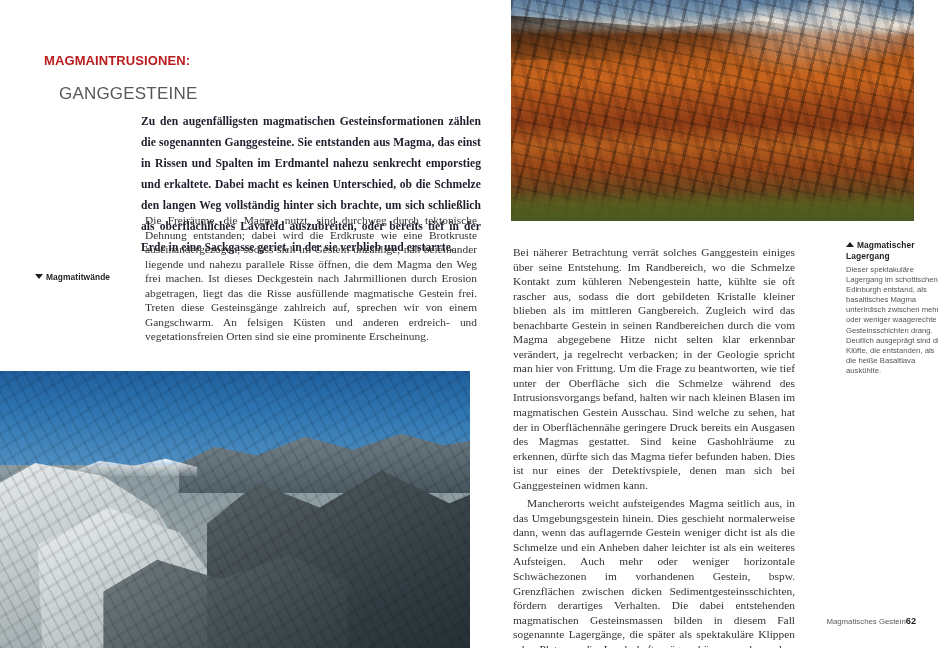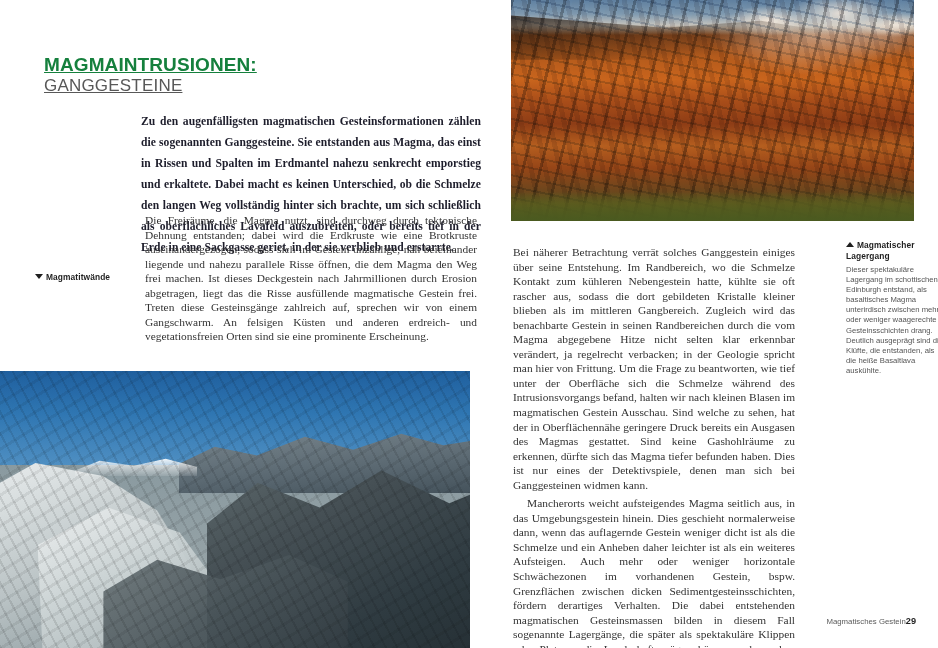--- a/index.html
+++ b/index.html
@@ -104,27 +104,27 @@
   #photo-coast .snow {
     position: absolute; left: 16%; top: 31%; width: 26%; height: 7%;
     background: linear-gradient(180deg, #ffffff 0%, rgba(255,255,255,0.1) 100%);
     clip-path: polygon(0% 70%, 20% 20%, 48% 46%, 74% 10%, 100% 52%, 100% 100%, 0% 100%);
   }
 
   
   #title-block { position: absolute; left: 44px; top: 54px; width: 400px; }
   .title-line1 {
     font-family: "Liberation Sans", sans-serif;
-    font-weight: bold; font-size: 19px; letter-spacing: 0.1px;
-    color: #15803d; line-height: 1.15; margin: 0; text-decoration: underline;
+    font-weight: bold; font-size: 13px; letter-spacing: 0.1px;
+    color: #b91c1c; line-height: 1.15; margin: 0;
   }
   .title-line2 {
     font-family: "Liberation Sans", sans-serif;
     font-weight: normal; font-size: 17px; letter-spacing: 0.2px;
-    color: #585858; line-height: 1.2; margin: 0; text-decoration: underline;
+    color: #585858; line-height: 1.2; margin: 15px;
   }
 
   
   .col {
     position: absolute;
     font-family: "Liberation Serif", serif;
     color: #2a2a2a;
     text-align: justify;
     -webkit-hyphens: auto; hyphens: auto;
   }
@@ -255,16 +255,16 @@
 
   <div class="caption" id="caption-right">
     <div class="cap-head">
       <span class="tri tri-up"></span><span>Magmatischer Lagergang</span>
     </div>
     <p class="cap-body">Dieser spektakuläre Lagergang im schottischen Edinburgh entstand, als basaltisches Magma unterirdisch zwischen mehr oder weniger waagerechte Gesteinsschichten drang. Deutlich ausgeprägt sind die Klüfte, die entstanden, als die heiße Basaltlava auskühlte.</p>
   </div>
 
   <div id="footer">
     <span>Magmatisches Gestein</span>
-    <span class="pageno">29</span>
+    <span class="pageno">62</span>
   </div>
 
 </div>
 
 </body></html>

